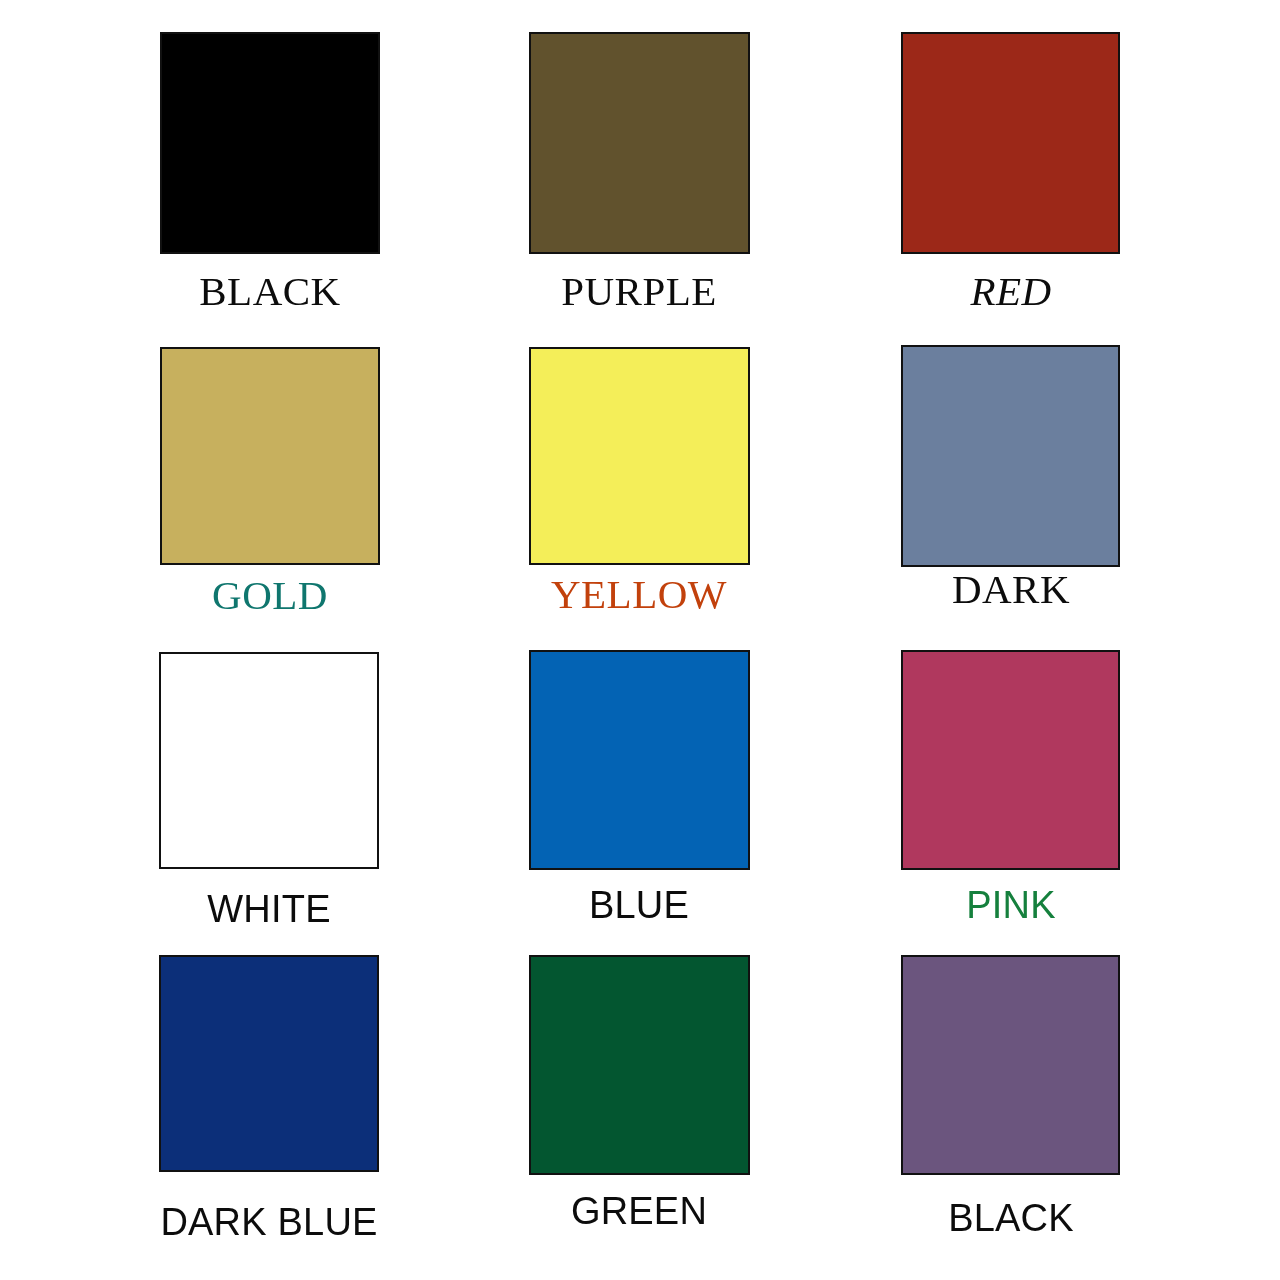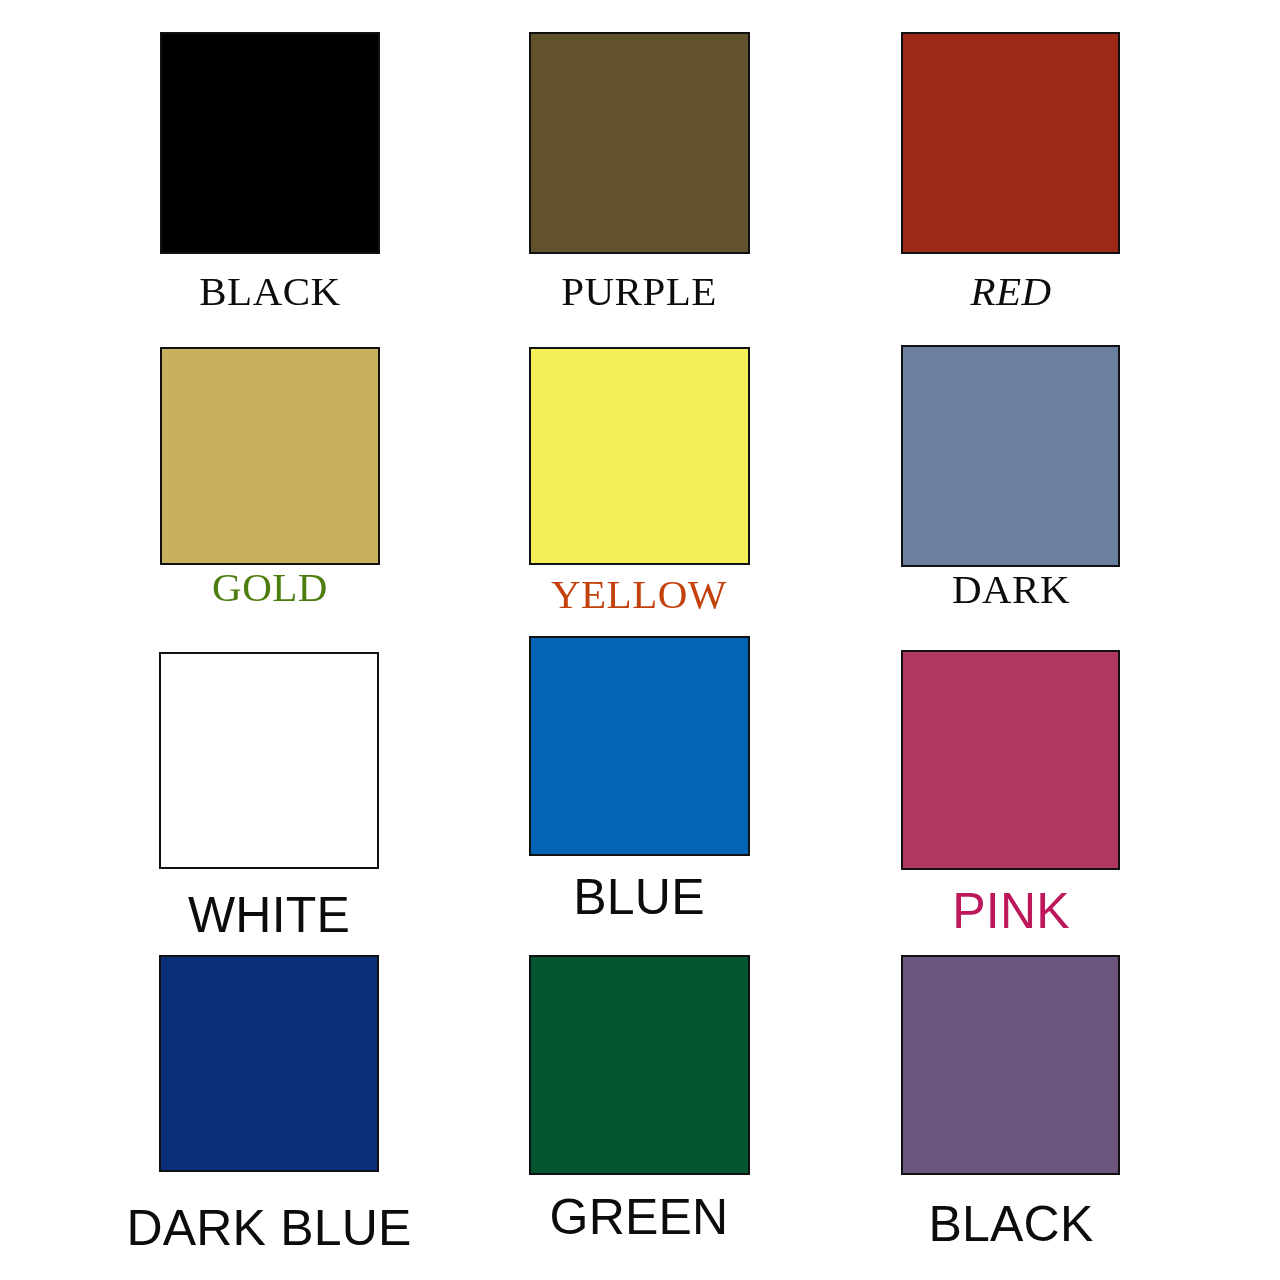--- a/index.html
+++ b/index.html
@@ -37,21 +37,21 @@
     white-space: nowrap;
     line-height: 1;
   }
   .font-serif .swatch-label {
     font-family: "Liberation Serif", serif;
     font-size: 41px;
     letter-spacing: 0.5px;
   }
   .font-sans .swatch-label {
     font-family: "Liberation Sans", sans-serif;
-    font-size: 50px;
+    font-size: 38px;
     letter-spacing: 0.2px;
   }
 </style>
 </head>
 <body style="background: rgb(255, 255, 255);">
 
 <div id="swatch-grid">
     <div class="swatch-cell font-serif" style="left: 100px; top: 32px;">
       <span class="swatch-chip" style="margin-left: 60px; width: 220px; height: 222px; background: rgb(0, 0, 0); border-color: rgb(17, 17, 17);"></span>
       <span class="swatch-label" style="position: absolute; left: 0px; width: 340px; top: 239px; color: rgb(12, 12, 12);">BLACK</span>
@@ -59,41 +59,41 @@
     <div class="swatch-cell font-serif" style="left: 469px; top: 32px;">
       <span class="swatch-chip" style="margin-left: 60px; width: 221px; height: 222px; background: rgb(97, 82, 45); border-color: rgb(17, 17, 17);"></span>
       <span class="swatch-label" style="position: absolute; left: 0px; width: 340px; top: 239px; color: rgb(12, 12, 12);">PURPLE</span>
     </div>
     <div class="swatch-cell font-serif" style="left: 841px; top: 32px; font-style: italic;">
       <span class="swatch-chip" style="margin-left: 60px; width: 219px; height: 222px; background: rgb(156, 40, 24); border-color: rgb(17, 17, 17);"></span>
       <span class="swatch-label" style="position: absolute; left: 0px; width: 340px; top: 239px; color: rgb(12, 12, 12);">RED</span>
     </div>
     <div class="swatch-cell font-serif" style="left: 100px; top: 347px;">
       <span class="swatch-chip" style="margin-left: 60px; width: 220px; height: 218px; background: rgb(199, 176, 94); border-color: rgb(17, 17, 17);"></span>
-      <span class="swatch-label" style="position: absolute; left: 0px; width: 340px; top: 220px; color: #4d7c0f;">GOLD</span>
+      <span class="swatch-label" style="position: absolute; left: 0px; width: 340px; top: 228px; color: #0f766e;">GOLD</span>
     </div>
     <div class="swatch-cell font-serif" style="left: 469px; top: 347px;">
       <span class="swatch-chip" style="margin-left: 60px; width: 221px; height: 218px; background: rgb(244, 238, 89); border-color: rgb(17, 17, 17);"></span>
       <span class="swatch-label" style="position: absolute; left: 0px; width: 340px; top: 227px; color: #c2410c;">YELLOW</span>
     </div>
     <div class="swatch-cell font-serif" style="left: 841px; top: 345px;">
       <span class="swatch-chip" style="margin-left: 60px; width: 219px; height: 222px; background: rgb(107, 127, 158); border-color: rgb(17, 17, 17);"></span>
       <span class="swatch-label" style="position: absolute; left: 0px; width: 340px; top: 224px; color: rgb(12, 12, 12);">DARK</span>
     </div>
     <div class="swatch-cell font-sans" style="left: 99px; top: 652px;">
       <span class="swatch-chip" style="margin-left: 60px; width: 220px; height: 217px; background: rgb(255, 255, 255); border-color: rgb(17, 17, 17);"></span>
       <span class="swatch-label" style="position: absolute; left: 0px; width: 340px; top: 238px; color: rgb(12, 12, 12);">WHITE</span>
     </div>
-    <div class="swatch-cell font-sans" style="left: 469px; top: 636px;">
+    <div class="swatch-cell font-sans" style="left: 469px; top: 650px;">
       <span class="swatch-chip" style="margin-left: 60px; width: 221px; height: 220px; background: rgb(3, 99, 180); border-color: rgb(17, 17, 17);"></span>
       <span class="swatch-label" style="position: absolute; left: 0px; width: 340px; top: 236px; color: rgb(12, 12, 12);">BLUE</span>
     </div>
     <div class="swatch-cell font-sans" style="left: 841px; top: 650px;">
       <span class="swatch-chip" style="margin-left: 60px; width: 219px; height: 220px; background: rgb(176, 56, 94); border-color: rgb(17, 17, 17);"></span>
-      <span class="swatch-label" style="position: absolute; left: 0px; width: 340px; top: 236px; color: #be185d;">PINK</span>
+      <span class="swatch-label" style="position: absolute; left: 0px; width: 340px; top: 236px; color: #15803d;">PINK</span>
     </div>
     <div class="swatch-cell font-sans" style="left: 99px; top: 955px;">
       <span class="swatch-chip" style="margin-left: 60px; width: 220px; height: 217px; background: rgb(12, 47, 121); border-color: rgb(17, 17, 17);"></span>
       <span class="swatch-label" style="position: absolute; left: 0px; width: 340px; top: 239px; color: rgb(12, 12, 12); margin-top: 9px;">DARK BLUE</span>
     </div>
     <div class="swatch-cell font-sans" style="left: 469px; top: 955px; text-decoration: underline;">
       <span class="swatch-chip" style="margin-left: 60px; width: 221px; height: 220px; background: rgb(3, 86, 48); border-color: rgb(17, 17, 17);"></span>
       <span class="swatch-label" style="position: absolute; left: 0px; width: 340px; top: 237px; color: rgb(12, 12, 12);">GREEN</span>
     </div>
     <div class="swatch-cell font-sans" style="left: 841px; top: 955px;">

